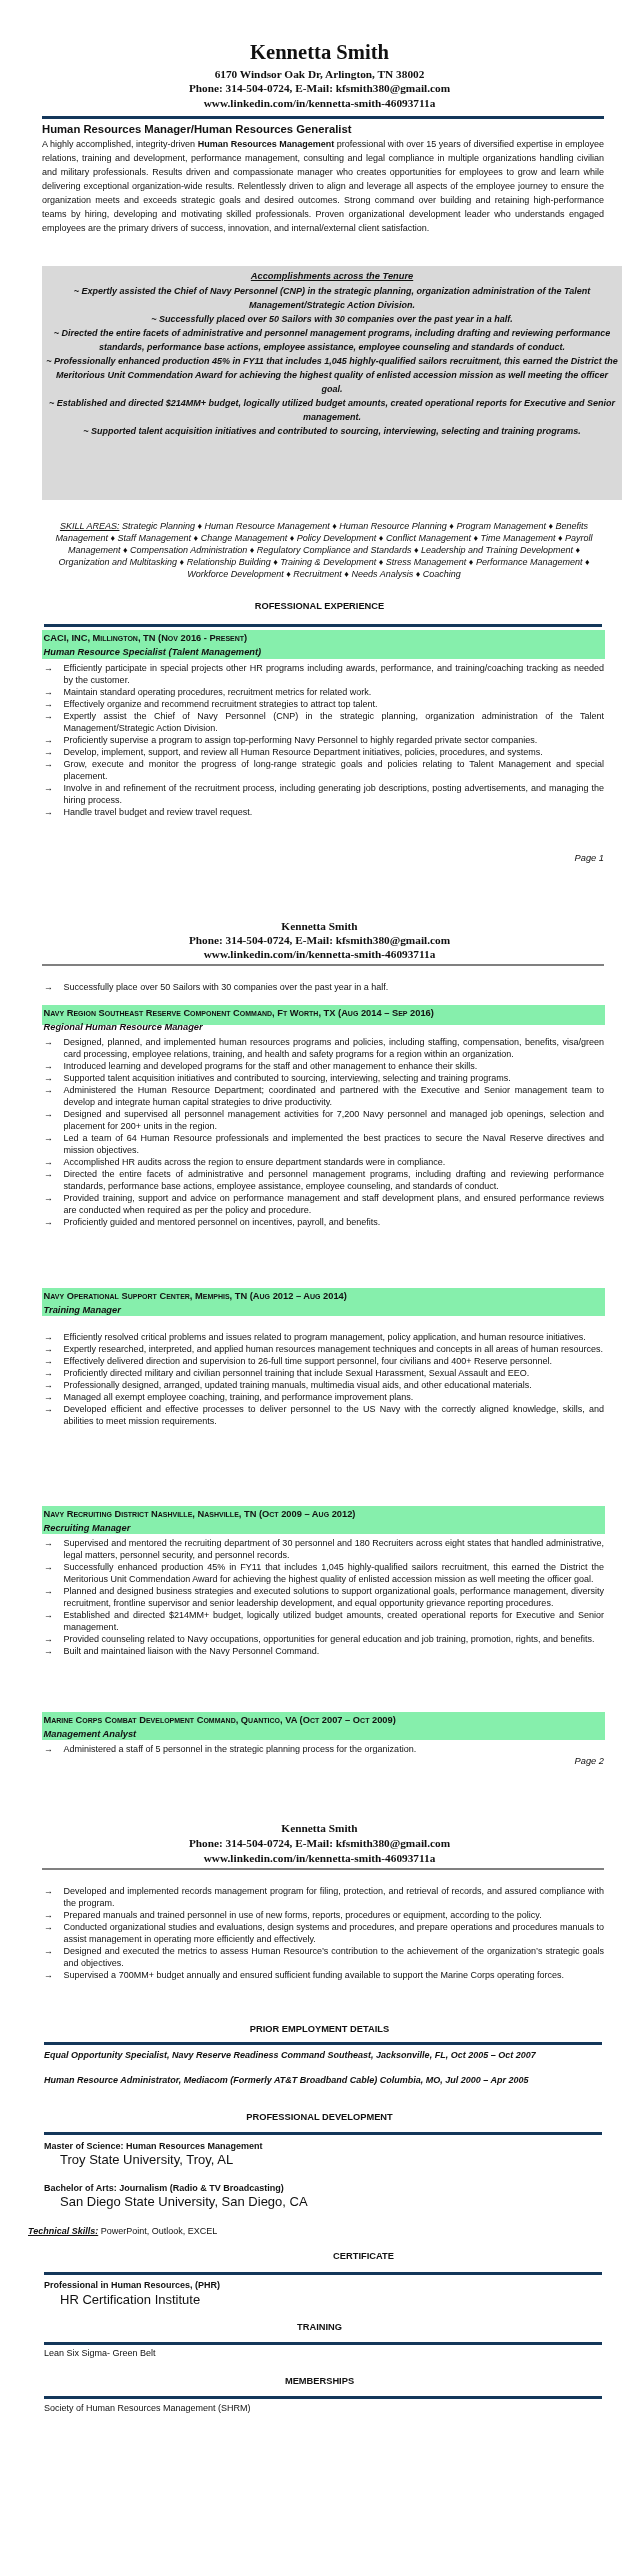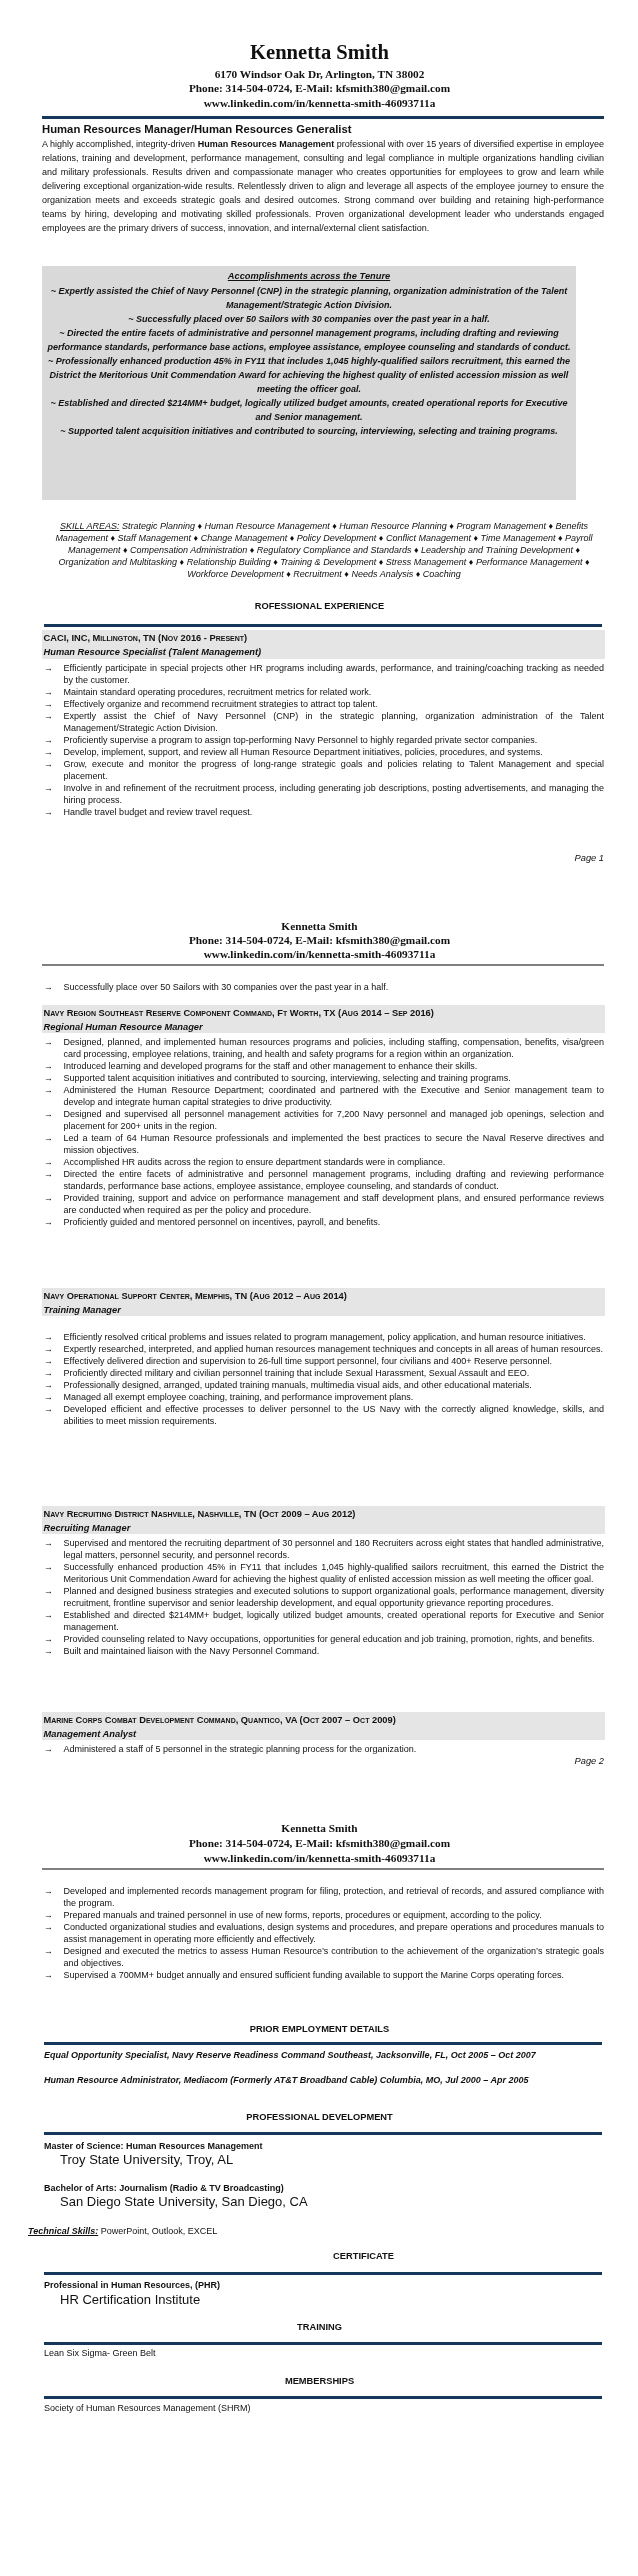--- a/index.html
+++ b/index.html
@@ -10,27 +10,27 @@
   .serif-head { font-family: "Liberation Serif", serif; font-weight: bold; text-align: center; left: 0; width: 639px; color: #111; }
   .name-lg { font-size: 20.6px; line-height: 23px; }
   .name-sm { font-size: 11.3px; line-height: 13.4px; }
   .contact { font-size: 11.3px; line-height: 14.4px; }
   .rule-navy { height: 3.1px; background: #14375a; left: 42px; width: 562px; }
   .rule-gray { height: 2.1px; background: #808080; left: 42px; width: 562px; }
   .rule-navy-thin { height: 2.6px; background: #14375a; left: 44px; width: 558px; }
   .title { font-weight: bold; font-size: 11.3px; text-align: left; line-height: 14.4px; }
   .para { font-size: 9px; line-height: 14px; text-align: justify; }
   .para b { font-weight: bold; }
-  .acc-box { background: #d9d9d9; left: 42px; width: 534px; padding: 4.1px 3.1px 5.2px 3.1px; box-sizing: border-box; text-align: center; }
+  .acc-box { background: #d9d9d9; left: 42px; width: 580px; padding: 4.1px 3.1px 5.2px 3.1px; box-sizing: border-box; text-align: center; }
   .acc-title { font-weight: bold; font-style: italic; text-decoration: underline; font-size: 9.3px; line-height: 13.4px; }
   .acc-item { font-weight: bold; font-style: italic; font-size: 9px; line-height: 14px; }
   .skills { left: 44px; width: 560px; text-align: center; font-style: italic; font-size: 9px; line-height: 12px; }
   .skills .lbl { font-weight: normal; text-decoration: underline; }
   .sec-head { font-weight: bold; font-size: 9.3px; text-align: center; left: 0; width: 639px; line-height: 12.4px; }
-  .job-box { background: #e5e5e5; left: 42px; width: 563px; padding: 2.1px 1.5px; box-sizing: border-box; }
+  .job-box { background: #86efac; left: 42px; width: 563px; padding: 2.1px 1.5px; box-sizing: border-box; }
   .job-org { font-weight: bold; font-size: 9.3px; line-height: 13.4px; font-variant: small-caps; }
   .job-role { font-weight: bold; font-style: italic; font-size: 9.3px; line-height: 13.4px; }
   ul.bullets { list-style: none; margin: 0; padding: 0; left: 44px; width: 560px; }
   ul.bullets li { position: relative; padding-left: 19.6px; font-size: 9px; line-height: 12px; text-align: justify; margin-bottom: 0; }
   ul.bullets li .arrow { position: absolute; left: 0; top: 0; }
   .page-num { font-style: italic; font-size: 9.3px; right: 35px; text-align: right; }
   .prior { left: 44px; width: 560px; font-weight: bold; font-style: italic; font-size: 9px; line-height: 12px; text-align: justify; }
   .edu-deg { font-weight: bold; font-size: 9px; line-height: 12.4px; left: 44px; }
   .edu-school { font-size: 13px; line-height: 12.4px; left: 60px; }
   .tech { left: 28px; font-size: 9px; line-height: 12.4px; text-align: center; }
@@ -83,21 +83,21 @@
 
 <div class="abs serif-head name-sm" style="top:920px;">Kennetta Smith</div>
 <div class="abs serif-head name-sm" style="top:934px;">Phone: 314-504-0724, E-Mail: kfsmith380@gmail.com</div>
 <div class="abs serif-head name-sm" style="top:948px;">www.linkedin.com/in/kennetta-smith-46093711a</div>
 <div class="abs rule-gray" style="top:964px;"></div>
 
 <ul class="abs bullets" style="top:981px;">
   <li><span class="arrow">→</span><span>Successfully place over 50 Sailors with 30 companies over the past year in a half.</span></li>
 </ul>
 
-<div class="abs job-box" style="top:1005px; height:28px;">
+<div class="abs job-box" style="top:1005px; height:20px;">
   <div class="job-org">Navy Region Southeast Reserve Component Command, Ft Worth, TX (Aug 2014 – Sep 2016)</div>
   <div class="job-role">Regional Human Resource Manager</div>
 </div>
 <ul class="abs bullets" style="top:1036px;">
   <li><span class="arrow">→</span><span>Designed, planned, and implemented human resources programs and policies, including staffing, compensation, benefits, visa/green card processing, employee relations, training, and health and safety programs for a region within an organization.</span></li>
   <li><span class="arrow">→</span><span>Introduced learning and developed programs for the staff and other management to enhance their skills.</span></li>
   <li><span class="arrow">→</span><span>Supported talent acquisition initiatives and contributed to sourcing, interviewing, selecting and training programs.</span></li>
   <li><span class="arrow">→</span><span>Administered the Human Resource Department; coordinated and partnered with the Executive and Senior management team to develop and integrate human capital strategies to drive productivity.</span></li>
   <li><span class="arrow">→</span><span>Designed and supervised all personnel management activities for 7,200 Navy personnel and managed job openings, selection and placement for 200+ units in the region.</span></li>
   <li><span class="arrow">→</span><span>Led a team of 64 Human Resource professionals and implemented the best practices to secure the Naval Reserve directives and mission objectives.</span></li>

